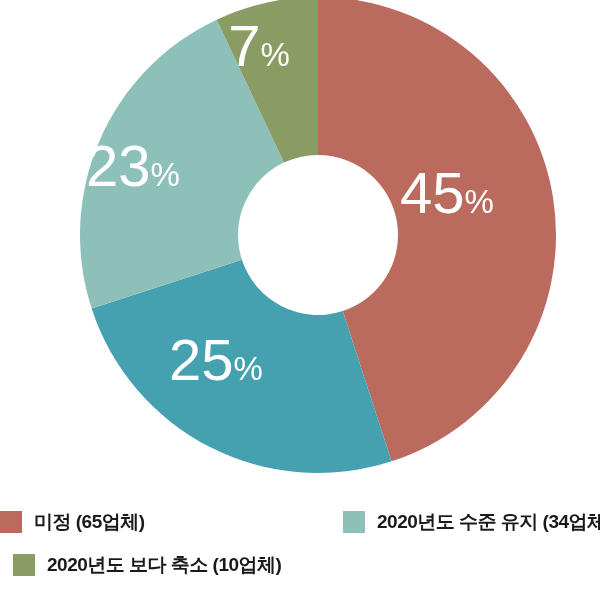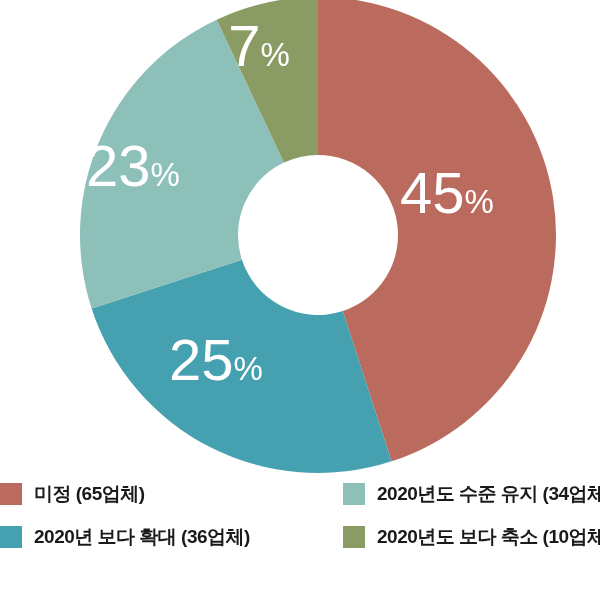--- a/index.html
+++ b/index.html
@@ -36,21 +36,21 @@
     fill: #ffffff;
     font-weight: 400;
   }
   .slice-label-num { font-size: 58px; }
   .slice-label-pct { font-size: 33px; }
 
   
   #legend {
     position: absolute;
     left: 0;
-    top: 472px;
+    top: 500px;
     width: 600px;
     height: 100px;
     display: grid;
     grid-template-columns: 330px 270px;
     grid-template-rows: 43px 43px;
     align-content: start;
   }
   .legend-item {
     display: flex;
     align-items: center;
@@ -100,24 +100,20 @@
     <div class="legend-item col-left">
       <span class="legend-swatch" style="background: rgb(187, 107, 94);"></span>
       <span class="legend-label">미정 (65업체)</span>
     </div>
 
     <div class="legend-item col-right">
       <span class="legend-swatch" style="background: rgb(142, 192, 186);"></span>
       <span class="legend-label">2020년도 수준 유지 (34업체)</span>
     </div>
 
-    <div class="legend-item col-left">
-      <span class="legend-swatch" style="background: rgb(69, 160, 176);"></span>
-      <span class="legend-label">2020년 보다 확대 (36업체)</span>
-    </div>
 
     <div class="legend-item col-right">
       <span class="legend-swatch" style="background: rgb(138, 156, 99);"></span>
       <span class="legend-label">2020년도 보다 축소 (10업체)</span>
     </div>
 
   </div>
 </div>
 
 </body></html>

